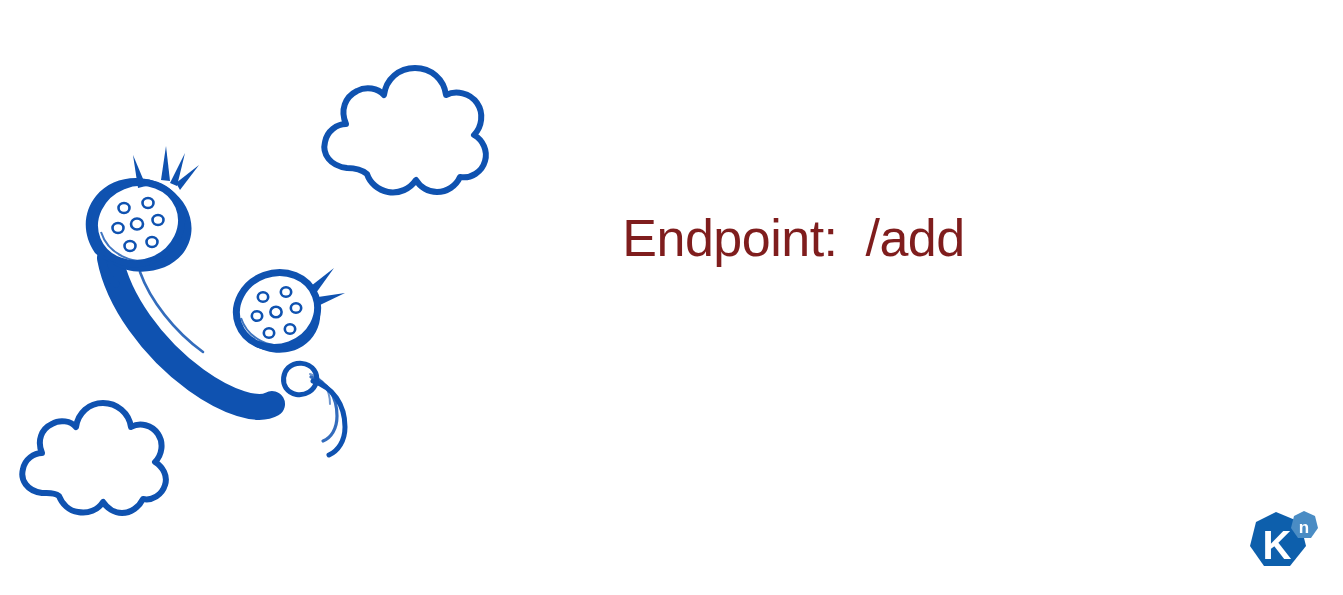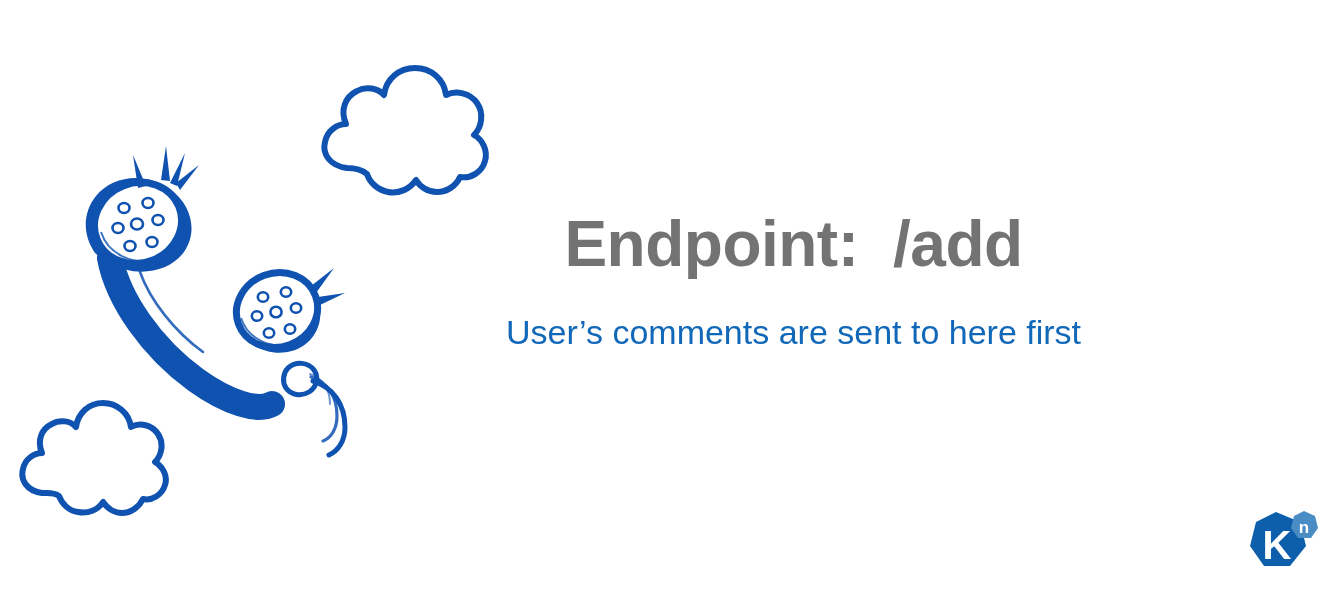--- a/index.html
+++ b/index.html
@@ -17,25 +17,25 @@
   .art{position:absolute;left:0;top:0;width:1343px;height:595px;pointer-events:none;}
 
   
   .textblock{
     position:absolute;
     left:460px;top:212px;
     width:667px;
     text-align:center;
   }
   .title{
-    font-size:64px;
+    font-size:52px;
     line-height:1.0;
-    font-weight:700;
+    font-weight:400;
     letter-spacing:-0.5px;
-    color:#737373;
+    color:#7f1d1d;
     white-space:pre;
     margin:0 0 30px 0;
   }
   .subtitle{
     font-size:34px;
     line-height:1.56;
     font-weight:400;
     color:#1268B8;
     margin:0;
     white-space:pre;
@@ -171,21 +171,20 @@
       <path d="M311 377
                C 328 382 337 397 337 416
                C 337 429 331 438 323 441" fill="none" stroke="#0F52B0" stroke-width="3.2" stroke-linecap="round" opacity="0.85"></path>
       <path d="M310 374
                C 323 378 330 390 330 404" fill="none" stroke="#0F52B0" stroke-width="2" stroke-linecap="round" opacity="0.6"></path>
     </g>
   </svg>
 
   <div class="textblock">
     <h1 class="title">Endpoint:  /add</h1>
-    <p class="subtitle">User’s comments are sent to here first</p>
   </div>
 
   <svg class="logo" viewBox="0 0 72 72" xmlns="http://www.w3.org/2000/svg">
 
     <polygon points="28,4 52,14 58,38 42,58 16,58 2,38 8,14" fill="#0D5FAC"></polygon>
 
     <text x="29" y="51" text-anchor="middle" font-family="'Liberation Sans', sans-serif" font-size="40" font-weight="700" fill="#ffffff">K</text>
 
     <polygon points="56,3 67,8 70,20 63,30 50,30 43,20 46,8" fill="#4A8CC4"></polygon>
 

